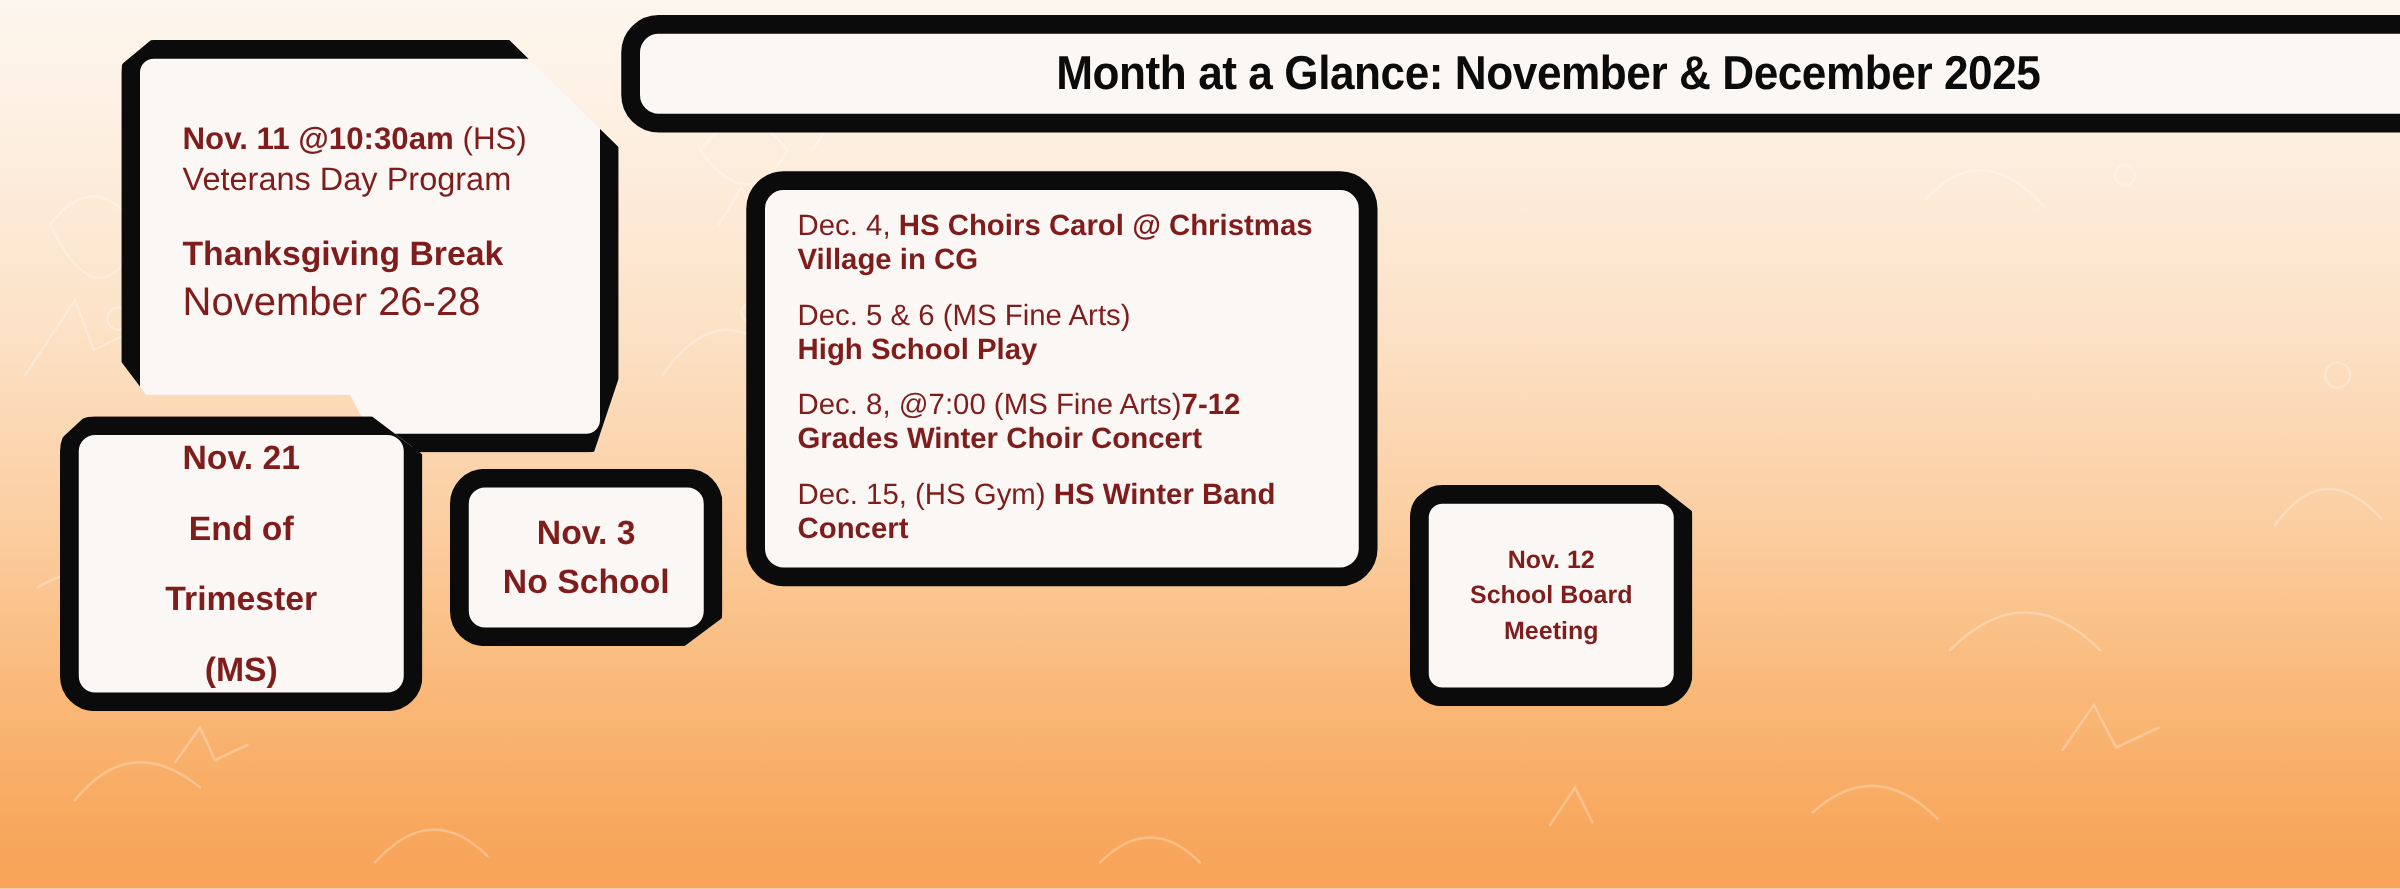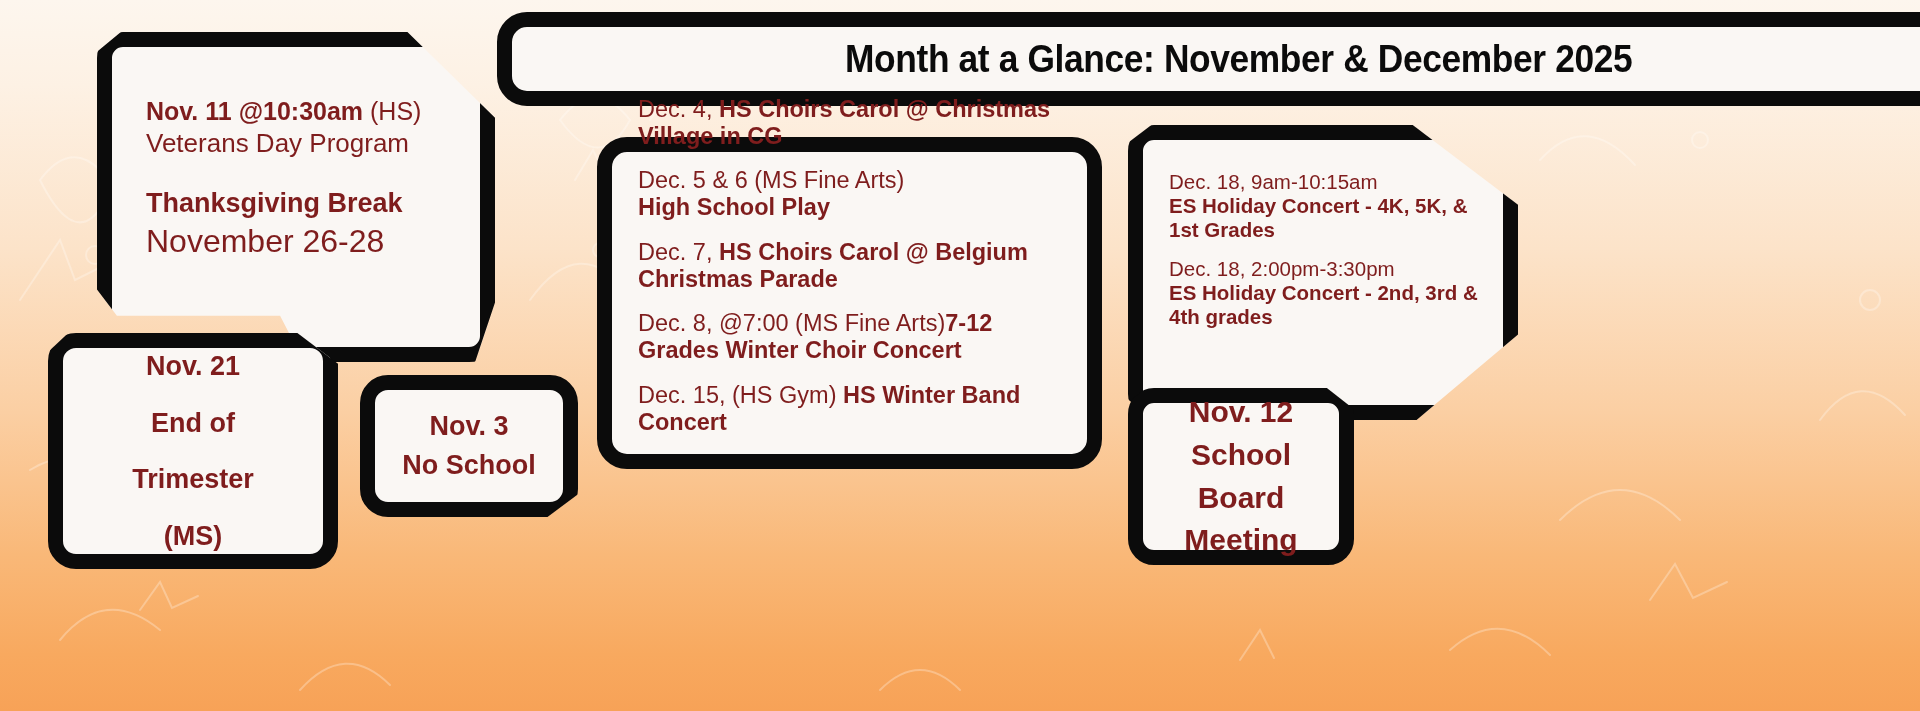--- a/index.html
+++ b/index.html
@@ -160,21 +160,21 @@
   #nov12-card {
     left: 1128px;
     top: 388px;
     width: 226px;
     height: 177px;
     border-radius: 26px;
     text-align: center;
     padding: 6px 10px;
     clip-path: polygon(0% 8%, 8% 0%, 88% 0%, 100% 12%, 100% 100%, 0% 100%);
   }
-  #nov12-card p { font-size: 30px; font-weight: 700; line-height: 1.42; }
+  #nov12-card p { font-size: 20px; font-weight: 700; line-height: 1.42; }
 </style>
 </head>
 <body>
 
 <div id="poster">
 
   <div class="doodles">
     <svg viewBox="0 0 1920 711" preserveAspectRatio="none" fill="none" stroke="#ffffff" stroke-width="2" stroke-linecap="round" opacity="0.55">
       <path d="M40 180 q30 -40 60 -10 q20 20 -5 45 q-25 25 -55 -35z"></path>
       <path d="M20 300 l40 -60 l15 40 l40 -20"></path>
@@ -229,40 +229,27 @@
   <div class="card" id="dec-card">
 
     <p class="evt">
       <span class="light">Dec. 4, </span><span class="bold">HS Choirs Carol @ Christmas Village in CG</span>
     </p>
     <p class="evt">
       <span class="light">Dec. 5 &amp; 6 (MS Fine Arts)</span><br>
       <span class="bold">High School Play</span>
     </p>
     <p class="evt">
-      <span class="light">Dec. 7, </span><span class="bold">HS Choirs Carol @ Belgium Christmas Parade</span>
-    </p>
-    <p class="evt">
       <span class="light">Dec. 8, @7:00 (MS Fine Arts)</span><span class="bold">7-12 Grades Winter Choir Concert</span>
     </p>
     <p class="evt">
       <span class="light">Dec. 15, (HS Gym) </span><span class="bold">HS Winter Band Concert</span>
     </p>
   </div>
 
-  <div class="card" id="dec18-card">
-    <p class="evt">
-      <span class="light">Dec. 18, 9am-10:15am</span><br>
-      <span class="bold">ES Holiday Concert - 4K, 5K, &amp;  1st  Grades</span>
-    </p>
-    <p class="evt">
-      <span class="light">Dec. 18, 2:00pm-3:30pm</span><br>
-      <span class="bold">ES Holiday Concert - 2nd, 3rd &amp; 4th grades</span>
-    </p>
-  </div>
 
   <div class="card" id="nov12-card">
     <p>Nov. 12</p>
     <p>School Board</p>
     <p>Meeting</p>
   </div>
 
 </div>
 
 </body></html>

